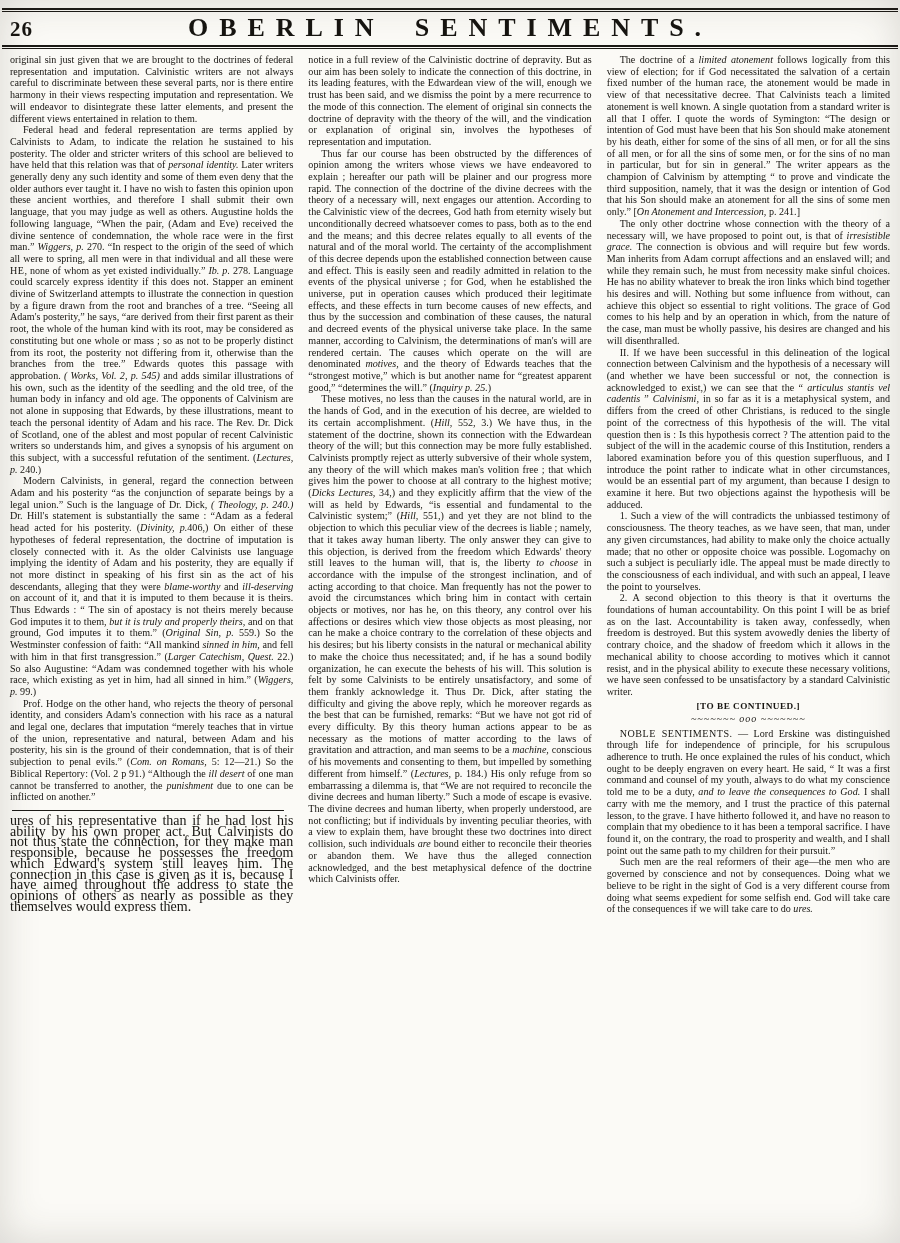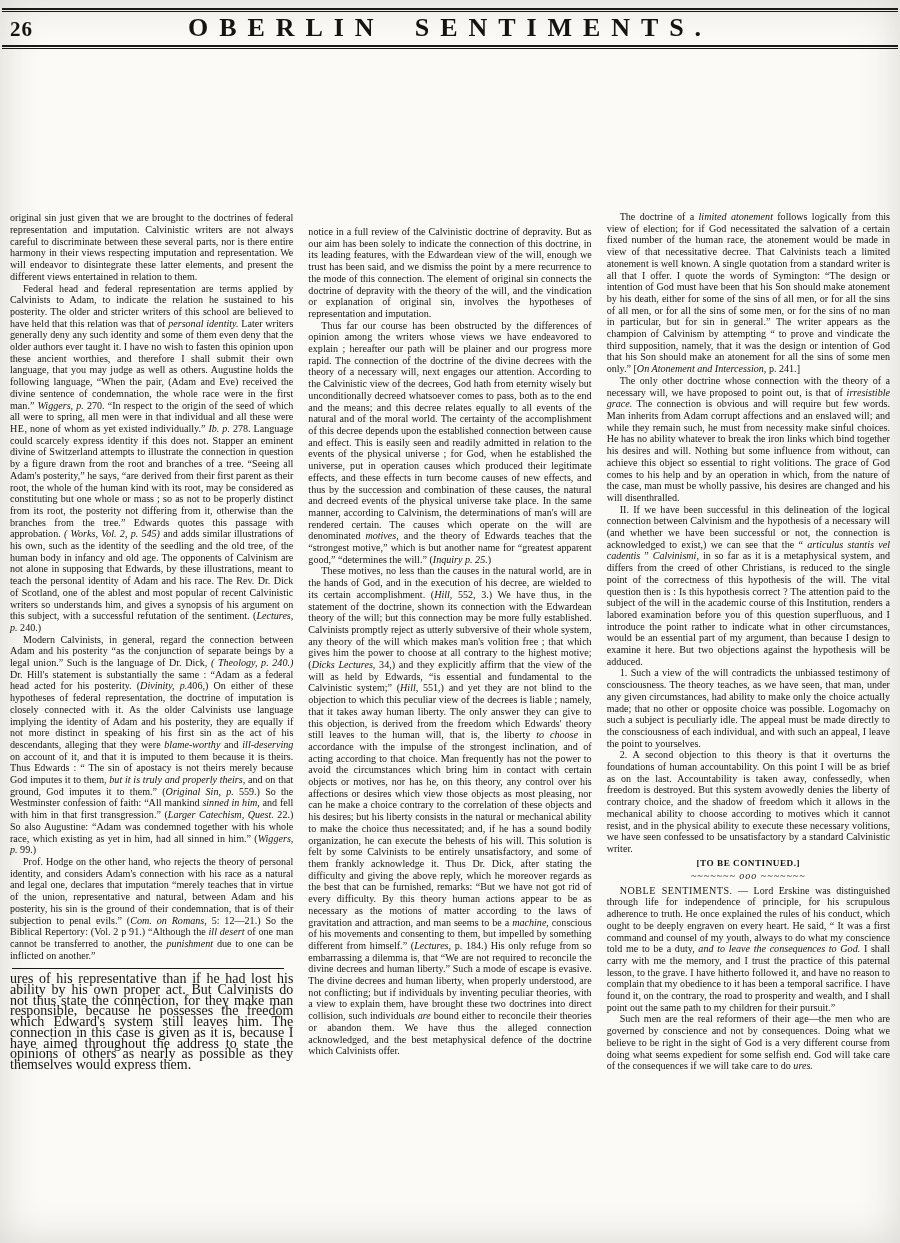--- a/index.html
+++ b/index.html
@@ -38,21 +38,21 @@
     text-align: center;
     font-size: 26px;
     font-weight: bold;
     letter-spacing: 0.42em;
     word-spacing: 0.5em;
     margin-right: 90px;
     white-space: nowrap;
   }
   .columns {
     display: flex;
-    align-items: center;
+    align-items: flex-start;
     padding: 5px 6px 0 6px;
     height: 1180px;
     overflow: hidden;
   }
   .column {
     flex: 1 1 0;
     padding: 0 4px;
     overflow: hidden;
   }
   .col-rule {

